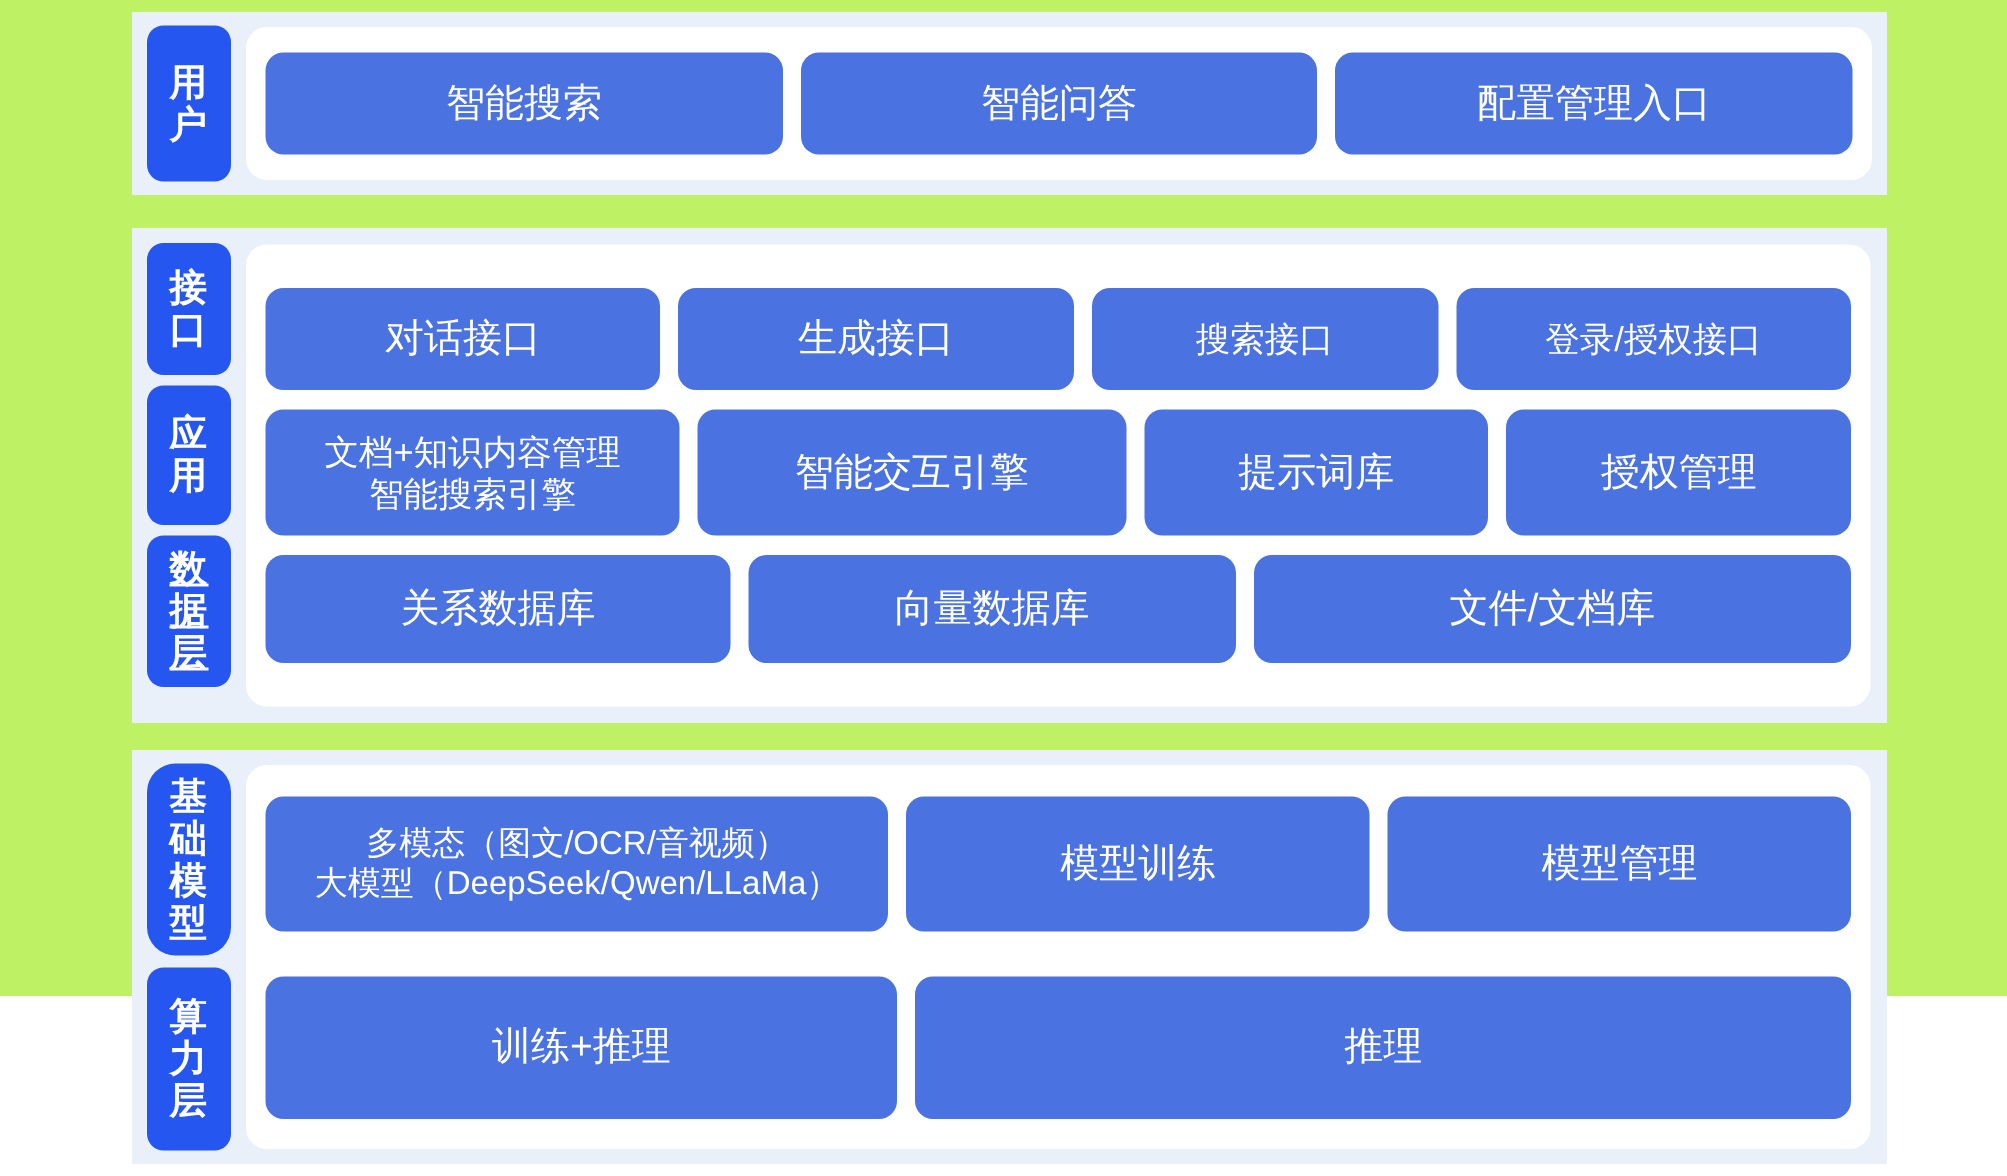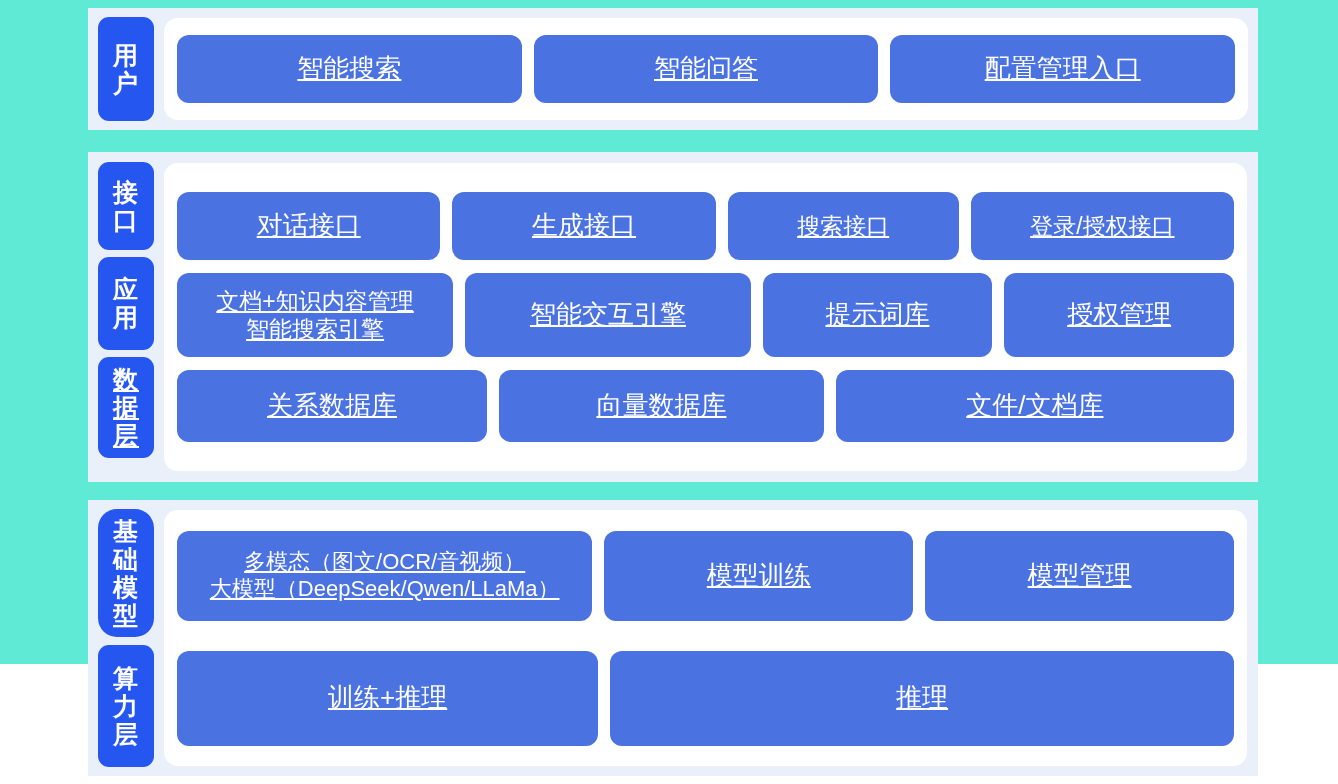--- a/index.html
+++ b/index.html
@@ -13,21 +13,21 @@
     font-family: "Liberation Sans", "DejaVu Sans", sans-serif;
     overflow: hidden;
     position: relative;
   }
 
   #canvas {
     position: absolute;
     left: 0; top: 0;
     width: 1338px;
     height: 664px;
-    background: #5eead4;
+    background: #bef264;
   }
 
   
   .section {
     position: absolute;
     background: #eaf0fa;
     display: flex;
     flex-direction: row;
     align-items: stretch;
   }
@@ -93,21 +93,20 @@
     color: #ffffff;
     font-size: 26px;
     display: flex;
     align-items: center;
     justify-content: center;
     text-align: center;
     line-height: 1.22;
     box-sizing: border-box;
     padding: 2px 8px;
     white-space: pre-line;
-    text-decoration: underline;
   }
 
   
   #sec-user {
     left: 88px;
     top: 8px;
     width: 1170px;
     height: 122px;
   }
   #sec-user .panel { margin: 10px 10px 10px 0; }

